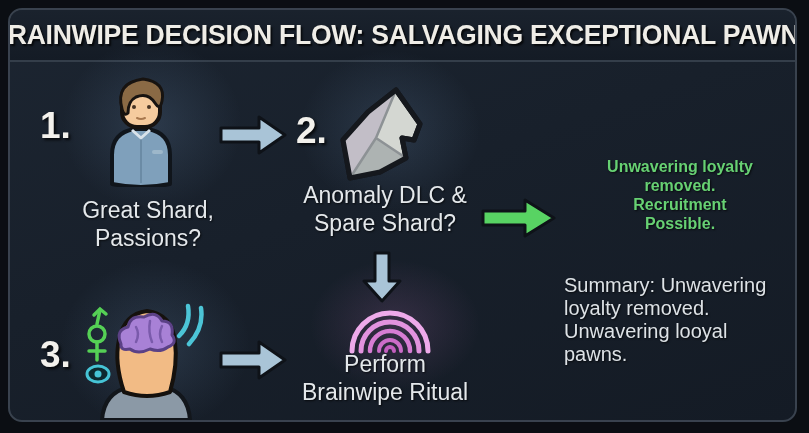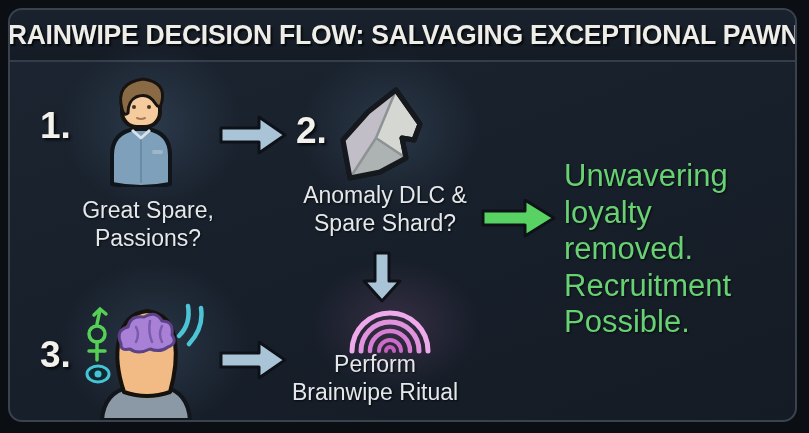--- a/index.html
+++ b/index.html
@@ -35,22 +35,22 @@
   .glow.pink{background:radial-gradient(closest-side,rgba(215,130,210,.16),rgba(215,130,210,0));}
   .stepnum{
     font-size:37px;font-weight:bold;color:#f3f1ec;
     text-shadow:2px 2px 3px rgba(0,0,0,.8);
   }
   .qlabel{
     font-size:23px;line-height:1.22;text-align:center;white-space:pre-line;
     color:#e4e8eb;text-shadow:1px 1px 2px rgba(0,0,0,.7);
   }
   .outcome-headline{
-    font-size:31px;font-weight:normal;line-height:1.18;white-space:pre-line;
-    color:#67d173;text-shadow:1px 1px 2px rgba(0,0,0,.7);
+    font-size:16px;font-weight:bold;line-height:1.18;white-space:pre-line;
+    color:#67d173;text-shadow:1px 1px 2px rgba(0,0,0,.7);text-align:center;
   }
   .outcome-summary{
     font-size:20px;line-height:1.15;white-space:pre-line;
     color:#dde2e6;text-shadow:1px 1px 2px rgba(0,0,0,.7);
   }
   svg{display:block;}
 </style>
 </head>
 <body>
 
@@ -73,21 +73,21 @@
         <path d="M38 62 V108" stroke="#6b8ba5" stroke-width="2"></path>
         <rect x="49" y="75" width="11" height="4" rx="2" fill="#9db7ca"></rect>
         <path d="M29 55 L38 63 L47 55" fill="none" stroke="#d8e2ea" stroke-width="3" stroke-linejoin="round"></path>
         <rect x="19" y="7" width="38" height="45" rx="15" fill="#f5cb9e" stroke="#171310" stroke-width="4"></rect>
         <path d="M19 34 Q12 8 40 4 Q63 7 59 26 Q57 36 52 28 Q45 17 33 22 Q25 26 25 38 Q21 42 19 34 Z" fill="#8a6a45" stroke="#171310" stroke-width="3" stroke-linejoin="round"></path>
         <circle cx="31" cy="32" r="2" fill="#463324"></circle>
         <circle cx="46" cy="32" r="2" fill="#463324"></circle>
         <path d="M34 43 Q38 45 42 43" fill="none" stroke="#a8784e" stroke-width="2" stroke-linecap="round"></path>
       </svg>
     </div>
-    <div class="abs qlabel" style="left:48px;top:186px;width:180px;">Great Spare,
+    <div class="abs qlabel" style="left:48px;top:186px;width:180px;">Great Shard,
 Passions?</div>
 
     <div class="abs" style="left:207px;top:102px;">
       <svg width="72" height="46" viewBox="0 0 72 46">
         <path d="M4 16 H42 V5 L68 23 L42 41 V30 H4 Z" fill="#a9c4d7" stroke="#0e1218" stroke-width="3" stroke-linejoin="round"></path>
       </svg>
     </div>
 
     <div class="abs stepnum" style="left:286px;top:100px;">2.</div>
     <div class="abs" style="left:326px;top:74px;">
@@ -105,37 +105,41 @@
     <div class="abs" style="left:470px;top:186px;">
       <svg width="78" height="44" viewBox="0 0 78 44">
         <path d="M3 15 H45 V4 L74 22 L45 40 V29 H3 Z" fill="#58d363" stroke="#0e1218" stroke-width="3" stroke-linejoin="round"></path>
       </svg>
     </div>
 
     <div class="abs outcome-headline" style="left:554px;top:148px;width:232px;">Unwavering loyalty
 removed.
 Recruitment
 Possible.</div>
+    <div class="abs outcome-summary" style="left:554px;top:264px;width:232px;">Summary: Unwavering
+loyalty removed.
+Unwavering looyal
+pawns.</div>
 
     <div class="abs" style="left:349px;top:240px;">
       <svg width="46" height="54" viewBox="0 0 46 54">
         <path d="M16 3 H30 V31 H41 L23 51 L5 31 H16 Z" fill="#a9c4d7" stroke="#0e1218" stroke-width="3" stroke-linejoin="round"></path>
       </svg>
     </div>
 
     <div class="abs" style="left:336px;top:295px;">
       <svg width="88" height="50" viewBox="0 0 88 50">
         <path d="M6 46 A38 38 0 0 1 82 46" fill="none" stroke="#eeaaea" stroke-width="5" stroke-linecap="round"></path>
         <path d="M15 46 A29 29 0 0 1 73 46" fill="none" stroke="#e293de" stroke-width="5" stroke-linecap="round"></path>
         <path d="M24 46 A20 20 0 0 1 64 46" fill="none" stroke="#d77dd3" stroke-width="4.5" stroke-linecap="round"></path>
         <path d="M33 46 A11 11 0 0 1 55 46" fill="none" stroke="#cc6cc8" stroke-width="4" stroke-linecap="round"></path>
         <path d="M40 46 A4 4 0 0 1 48 46" fill="none" stroke="#c35ebf" stroke-width="4" stroke-linecap="round"></path>
       </svg>
     </div>
-    <div class="abs qlabel" style="left:270px;top:340px;width:190px;">Perform
+    <div class="abs qlabel" style="left:280px;top:340px;width:190px;">Perform
 Brainwipe Ritual</div>
 
     <div class="abs stepnum" style="left:30px;top:324px;">3.</div>
     <div class="abs" style="left:74px;top:286px;">
       <svg width="122" height="124" viewBox="0 0 122 124">
 
         <g>
           <path d="M95 40 Q107 28 104 10" fill="none" stroke="#4cc4d6" stroke-width="4.5" stroke-linecap="round"></path>
           <path d="M105 48 Q120 32 117 12" fill="none" stroke="#4cc4d6" stroke-width="4.5" stroke-linecap="round"></path>
         </g>

